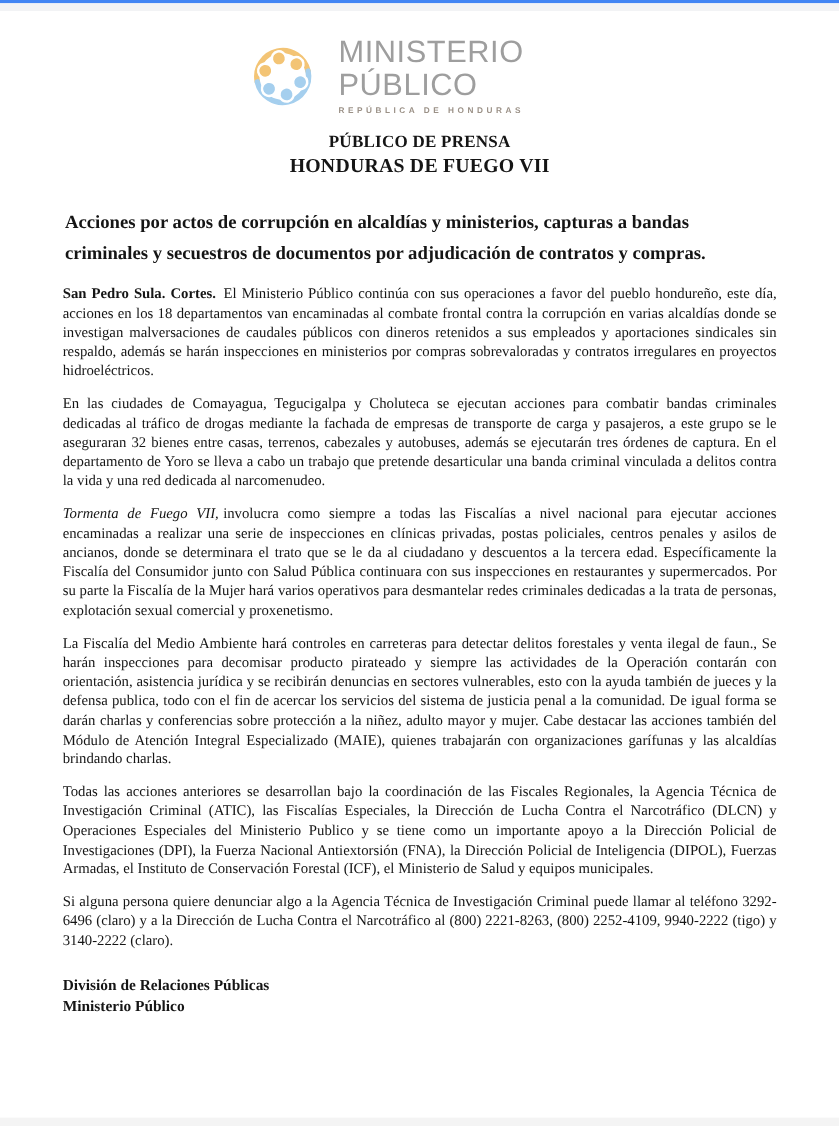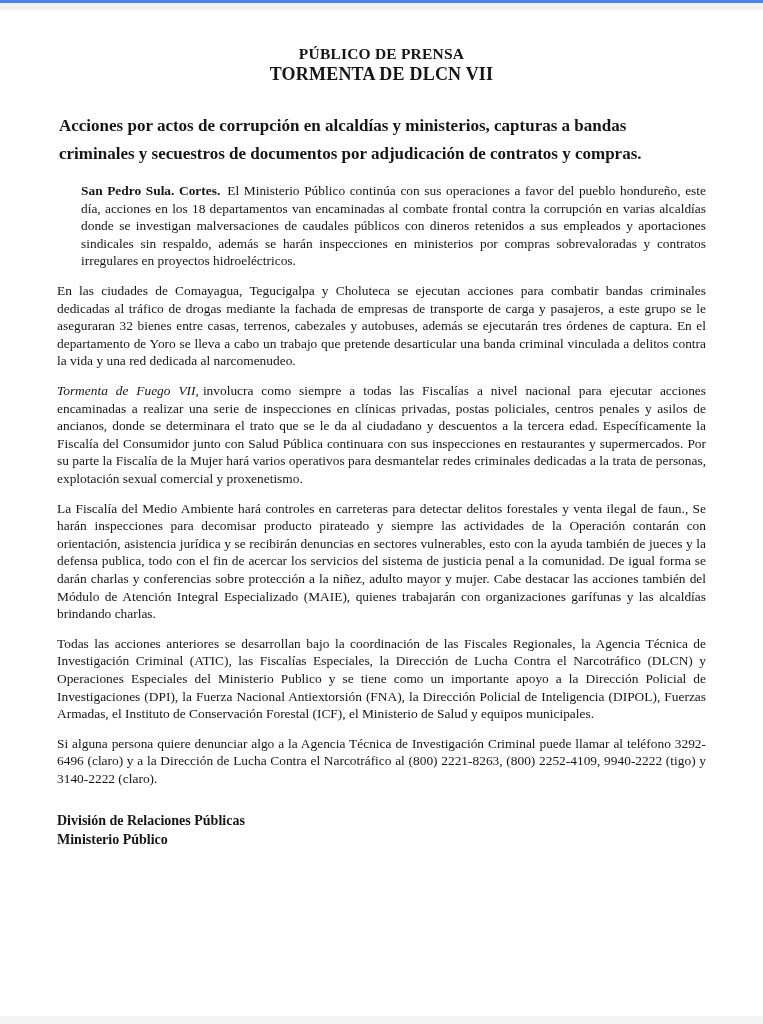--- a/index.html
+++ b/index.html
@@ -49,41 +49,62 @@
     margin:27px auto 0 auto; width:645px; text-align:left;
     font-weight:bold; font-size:17px; line-height:1.62;
   }
 
   
   .body-text { margin-top:15px; }
   .para {
     font-size:13.4px; line-height:17.6px; text-align:justify;
     margin-top:12px;
   }
-  .para:first-child { margin-top:0;margin-left:24px; }
+  .para:first-child { margin-top:0; }
   .lead-bold   { font-weight:bold; margin-right:7px; }
   .lead-italic { font-style:italic; margin-right:4px; }
 
   
   .signature {
     margin-top:24px; text-align:left; font-weight:bold;
     font-size:14px; line-height:19px;
   }
 </style>
 </head>
 <body>
 
 <div class="top-accent"></div>
 <div class="top-band"></div>
 
 <div class="page">
 
+  <div class="logo-row">
+    <svg class="logo-mark" viewBox="0 0 100 100" aria-hidden="true">
+      <g transform="rotate(-12 50 52)">
+
+        <path d="M 19 52 A 31 31 0 0 1 81 52" fill="none" stroke="#f3c475" stroke-width="6.5" stroke-linecap="round"></path>
+        <path d="M 81 52 A 31 31 0 0 1 19 52" fill="none" stroke="#a5cfee" stroke-width="6.5" stroke-linecap="round"></path>
+
+        <circle cx="50" cy="30" r="8.5" fill="#f3c475" stroke="#ffffff" stroke-width="3"></circle>
+        <circle cx="69" cy="41" r="8.5" fill="#f3c475" stroke="#ffffff" stroke-width="3"></circle>
+        <circle cx="31" cy="41" r="8.5" fill="#f3c475" stroke="#ffffff" stroke-width="3"></circle>
+        <circle cx="50" cy="74" r="8.5" fill="#a5cfee" stroke="#ffffff" stroke-width="3"></circle>
+        <circle cx="69" cy="63" r="8.5" fill="#a5cfee" stroke="#ffffff" stroke-width="3"></circle>
+        <circle cx="31" cy="63" r="8.5" fill="#a5cfee" stroke="#ffffff" stroke-width="3"></circle>
+      </g>
+    </svg>
+    <div class="logo-text">
+      <div class="logo-title">MINISTERIO</div>
+      <div class="logo-title">PÚBLICO</div>
+      <div class="logo-subtitle">REPÚBLICA DE HONDURAS</div>
+    </div>
+  </div>
 
   <div class="bulletin">PÚBLICO DE PRENSA</div>
-  <div class="operation">TORMENTA DE DLCN VII</div>
+  <div class="operation">HONDURAS DE FUEGO VII</div>
   <div class="headline">Acciones por actos de corrupción en alcaldías y ministerios, capturas a bandas criminales y secuestros de documentos por adjudicación de contratos y compras.</div>
 
   <div class="body-text">
     <p class="para">
       <span class="lead-bold">San Pedro Sula. Cortes.</span><span>El Ministerio Público continúa con sus operaciones a favor del pueblo hondureño, este día, acciones en los 18 departamentos van encaminadas al combate frontal contra la corrupción en varias alcaldías donde se investigan malversaciones de caudales públicos con dineros retenidos a sus empleados y aportaciones sindicales sin respaldo, además se harán inspecciones en ministerios por compras sobrevaloradas y contratos irregulares en proyectos hidroeléctricos.</span>
     </p>
     <p class="para">
       <span>En las ciudades de Comayagua, Tegucigalpa y Choluteca se ejecutan acciones para combatir bandas criminales dedicadas al tráfico de drogas mediante la fachada de empresas de transporte de carga y pasajeros, a este grupo se le aseguraran 32 bienes entre casas, terrenos, cabezales y autobuses, además se ejecutarán tres órdenes de captura. En el departamento de Yoro se lleva a cabo un trabajo que pretende desarticular una banda criminal vinculada a delitos contra la vida y una red dedicada al narcomenudeo.</span>
     </p>
     <p class="para">

